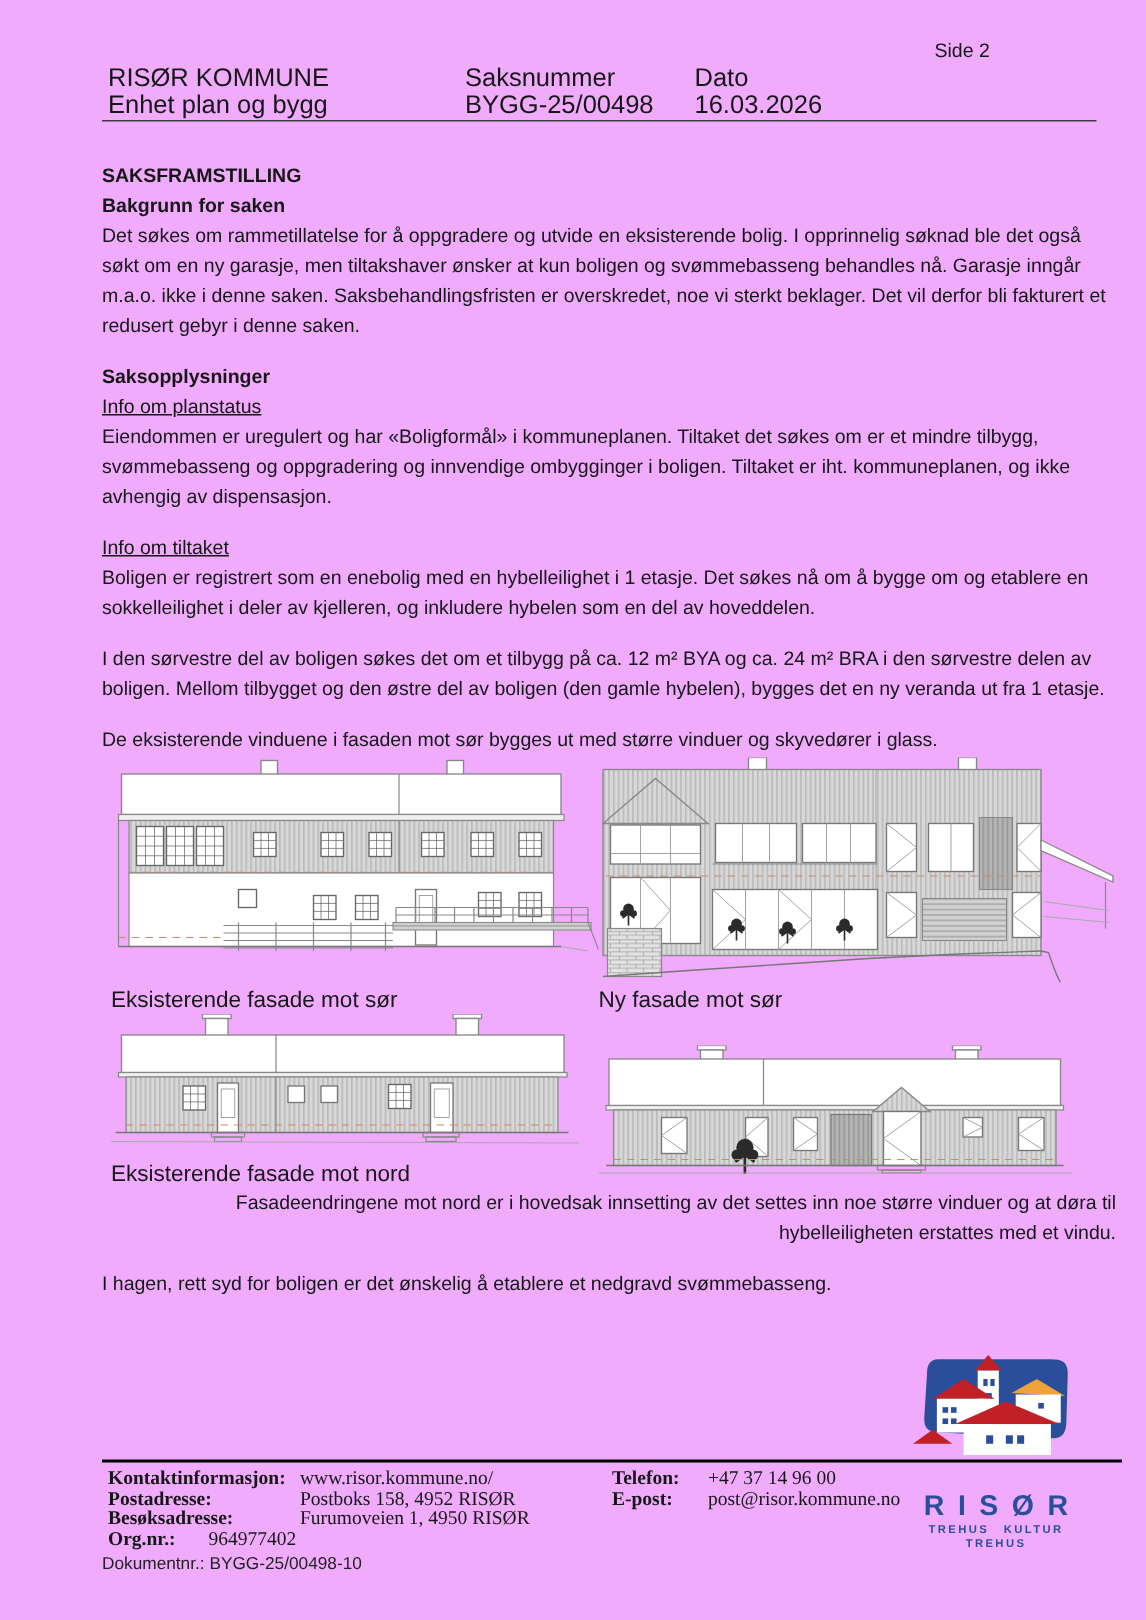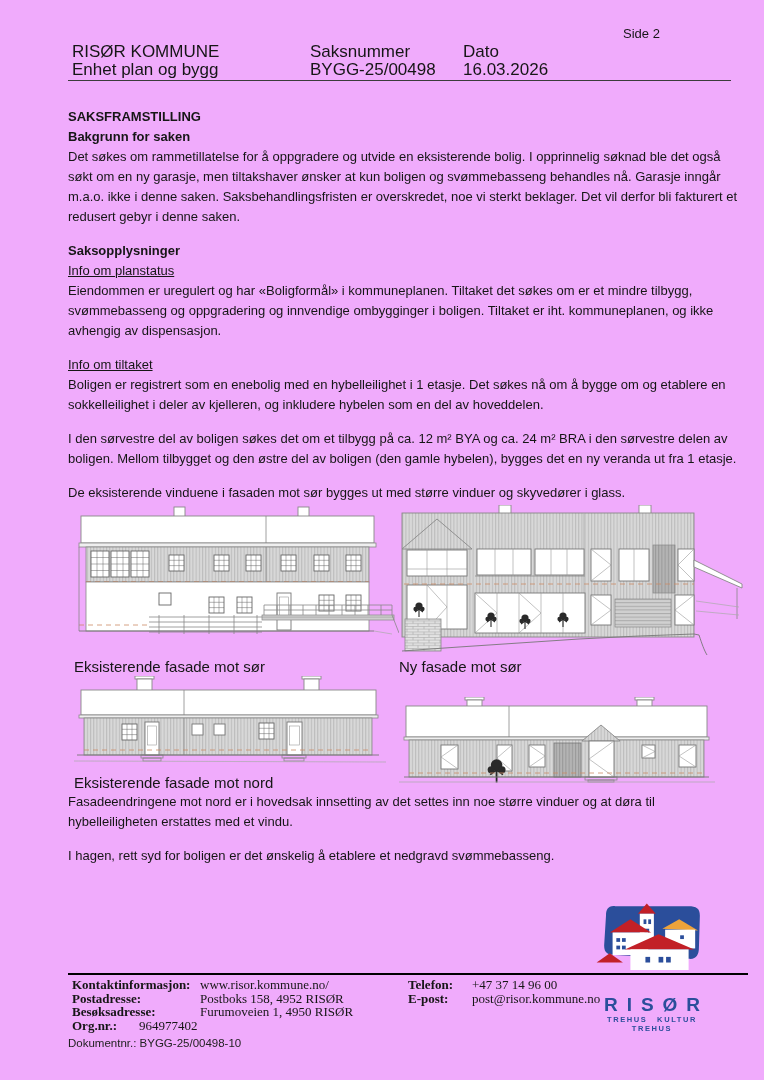--- a/index.html
+++ b/index.html
@@ -17,42 +17,42 @@
   .content p, .content h3 { margin:0; padding:0; font-size:13px; }
   .b { font-weight:bold; }
   .u { text-decoration:underline; }
   .mt { margin-top:14px !important; }
 
   .figures { margin-top:2px; margin-left:6px; }
   .figrow { display:flex; align-items:flex-end; }
   .fig { display:flex; flex-direction:column; }
   .fig svg { display:block; }
   .figcap { font-size:15px; line-height:18px; margin-top:3px; }
-  .after-figs { margin-top:16px; }
+  .after-figs { margin-top:16px;text-align:right; }
 
   
   .ln  { fill:#fff; stroke:#888; stroke-width:0.9; }
   .ev  { fill:#efefef; stroke:#888; stroke-width:0.8; }
   .sd  { stroke:#888; stroke-width:0.8; }
   .sdl { stroke:#aaa; stroke-width:0.7; }
   .wf  { fill:#fff; stroke:#777; stroke-width:0.9; }
   .mk  { fill:none; stroke:#999; stroke-width:0.6; }
   .dash{ stroke:#cc8a66; stroke-width:0.8; stroke-dasharray:5 4; fill:none; }
   .gnd { stroke:#777; stroke-width:0.9; fill:none; }
   .gnd2{ stroke:#aaa; stroke-width:0.7; fill:none; }
 
   .f-rule { position:absolute; top:973px; left:68px; width:680px; border-top:2px solid #000; }
   .f-grid { position:absolute; top:978px; left:72px; width:560px;
             font-family:"Liberation Serif",serif; font-size:13px; line-height:13.5px;
             display:grid; grid-template-columns:128px 208px 64px auto; }
   .f-grid .fl { font-weight:bold; }
   .f-orgval { margin-left:22px; font-weight:normal; }
   .docnr { position:absolute; top:1037px; left:68px; font-size:11.5px; color:#222; }
 
-  .logo { position:absolute; left:584px; top:900px; width:136px; text-align:center; z-index:2; }
+  .logo { position:absolute; left:596px; top:900px; width:136px; text-align:center; z-index:2; }
   .logo svg { display:block; margin:0 auto; }
   .logo-name { color:#2b4e9b; font-weight:bold; font-size:19px; letter-spacing:9px;
                padding-left:9px; line-height:19px; }
   .logo-tag  { color:#2b4e9b; font-weight:bold; font-size:7.5px; letter-spacing:1.6px;
                word-spacing:6px; margin-top:1px; }
 </style>
 </head>
 <body>
 
 <svg width="0" height="0" style="position:absolute" aria-hidden="true">

